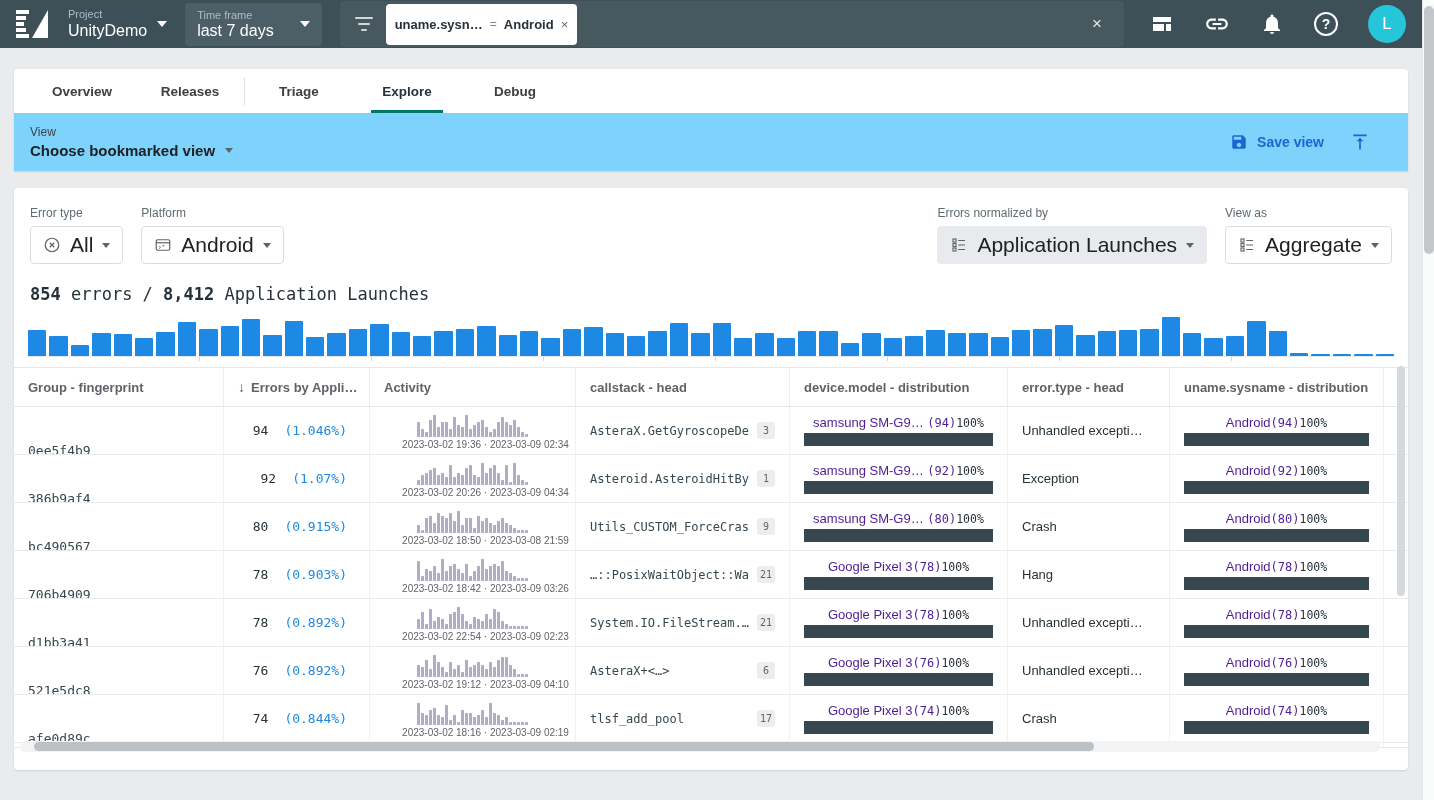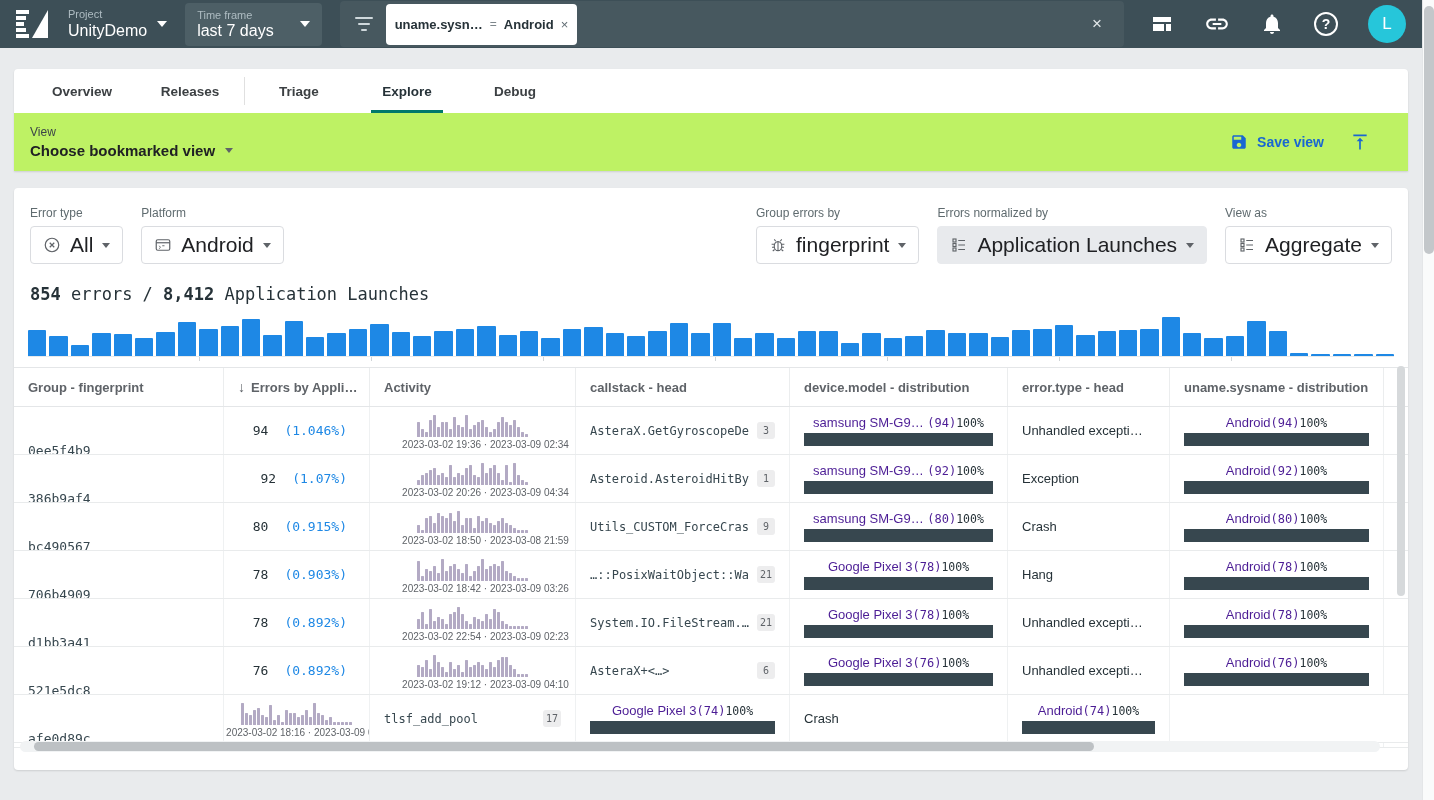--- a/index.html
+++ b/index.html
@@ -30,21 +30,21 @@
   .help-circ { width:24px; height:24px; border:2px solid #fff; border-radius:50%; color:#fff; font-size:14px; font-weight:bold; display:flex; align-items:center; justify-content:center; cursor:pointer; }
   .avatar { width:38px; height:38px; border-radius:50%; background:#26c6da; color:#fff; font-size:17px; display:flex; align-items:center; justify-content:center; cursor:pointer; }
 
   
   .upper-card { margin:21px 26px 0 14px; background:#fff; border-radius:4px 4px 0 0; box-shadow:0 1px 2px rgba(0,0,0,.12); }
   .tabs { display:flex; align-items:stretch; height:44px; padding-left:14px; position:relative; }
   .tab { min-width:108px; display:flex; align-items:center; justify-content:center; font-size:13.5px; font-weight:bold; color:#3c4043; cursor:pointer; position:relative; padding:0 10px; }
   .tab.active { color:#263238; }
   .tab.active::after { content:""; position:absolute; left:18px; right:18px; bottom:0; height:3px; background:#00796b; }
   .tab-divider { width:1px; background:#e0e0e0; margin:8px 0; }
-  .viewbar { background:#bef264; height:58px; display:flex; align-items:center; padding:0 38px 0 16px;gap:39px; }
+  .viewbar { background:#7dd3fc; height:58px; display:flex; align-items:center; padding:0 38px 0 16px;gap:39px; }
   .viewbar .vlab { font-size:12px; color:#3c4448; margin-bottom:3px; }
   .viewbar .vval { font-size:15px; font-weight:bold; color:#202124; display:flex; align-items:center; gap:10px; cursor:pointer; }
   .viewbar .vval .caret { border-top-color:#5f6368; }
   .vb-right { margin-left:auto; display:flex; align-items:center; gap:26px; }
   .saveview { display:flex; align-items:center; gap:9px; color:#1967d2; font-size:14px; font-weight:bold; cursor:pointer; }
   .collapse-btn { cursor:pointer; display:flex; }
 
   
   .main-card { margin:17px 26px 0 14px; background:#fff; border-radius:4px; box-shadow:0 1px 2px rgba(0,0,0,.12); height:582px; position:relative; padding:18px 0 0 0; }
   .filters-row { display:flex; justify-content:space-between; padding:0 16px; }
@@ -215,31 +215,20 @@
             <rect x="3" y="5" width="18" height="14" rx="2" fill="none" stroke="#5f6368" stroke-width="1.6"></rect>
             <path d="M3 9h18" stroke="#5f6368" stroke-width="1.6"></path>
             <path d="M7 13l1.5 2L7 17M11 13h3" stroke="#5f6368" stroke-width="1.2" fill="none"></path>
           </svg>
           <span>Android</span>
           <span class="caret sm"></span>
         </div>
       </div>
     </div>
     <div class="fgroup">
-      <div class="fitem">
-        <div class="flab">Group errors by</div>
-        <div class="selectbox">
-          <svg width="18" height="18" viewBox="0 0 24 24">
-            <ellipse cx="12" cy="13.5" rx="5" ry="6" fill="none" stroke="#5f6368" stroke-width="1.5"></ellipse>
-            <path d="M12 7.5v12M7 11H3.5M7 15H4M7.5 18l-2.5 2M17 11h3.5M17 15h3M16.5 18l2.5 2M9 7l-2-2.5M15 7l2-2.5" stroke="#5f6368" stroke-width="1.4" fill="none"></path>
-          </svg>
-          <span>fingerprint</span>
-          <span class="caret sm"></span>
-        </div>
-      </div>
       <div class="fitem">
         <div class="flab">Errors normalized by</div>
         <div class="selectbox filled">
           <svg width="18" height="18" viewBox="0 0 24 24">
             <rect x="4" y="4" width="4" height="4" fill="none" stroke="#5f6368" stroke-width="1.5"></rect>
             <rect x="4" y="10" width="4" height="4" fill="none" stroke="#5f6368" stroke-width="1.5"></rect>
             <rect x="4" y="16" width="4" height="4" fill="none" stroke="#5f6368" stroke-width="1.5"></rect>
             <path d="M11 6h9M11 12h9M11 18h9" stroke="#5f6368" stroke-width="1.6"></path>
           </svg>
           <span>Application Launches</span>
@@ -737,20 +726,24 @@
               <span class="dist-name">Android<span class="cnt">(76)</span></span>
               <span class="dist-pct">100%</span>
             </div>
             <div class="dist-bar"></div>
           </div>
         </div>
         <div class="t-row">
           <div class="tc ">
             <span class="fp">afe0d89c</span>
           </div>
+          <div class="tc errcell">
+            <span class="n">74</span>
+            <span class="p">(0.844%)</span>
+          </div>
           <div class="tc actcell">
             <div class="spark">
               <i style="height: 21.6px;"></i>
               <i style="height: 12px;"></i>
               <i style="height: 9.6px;"></i>
               <i style="height: 14.4px;"></i>
               <i style="height: 16.8px;"></i>
               <i style="height: 9.6px;"></i>
               <i style="height: 7.2px;"></i>
               <i style="height: 19.2px;"></i>

